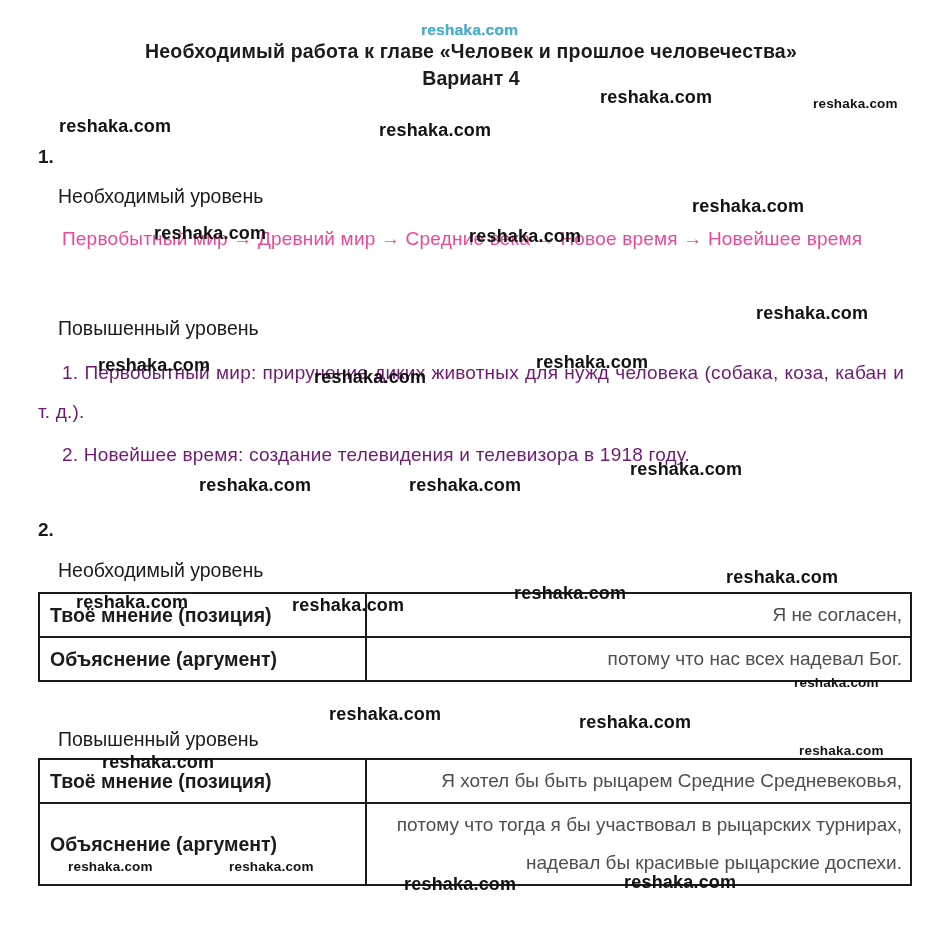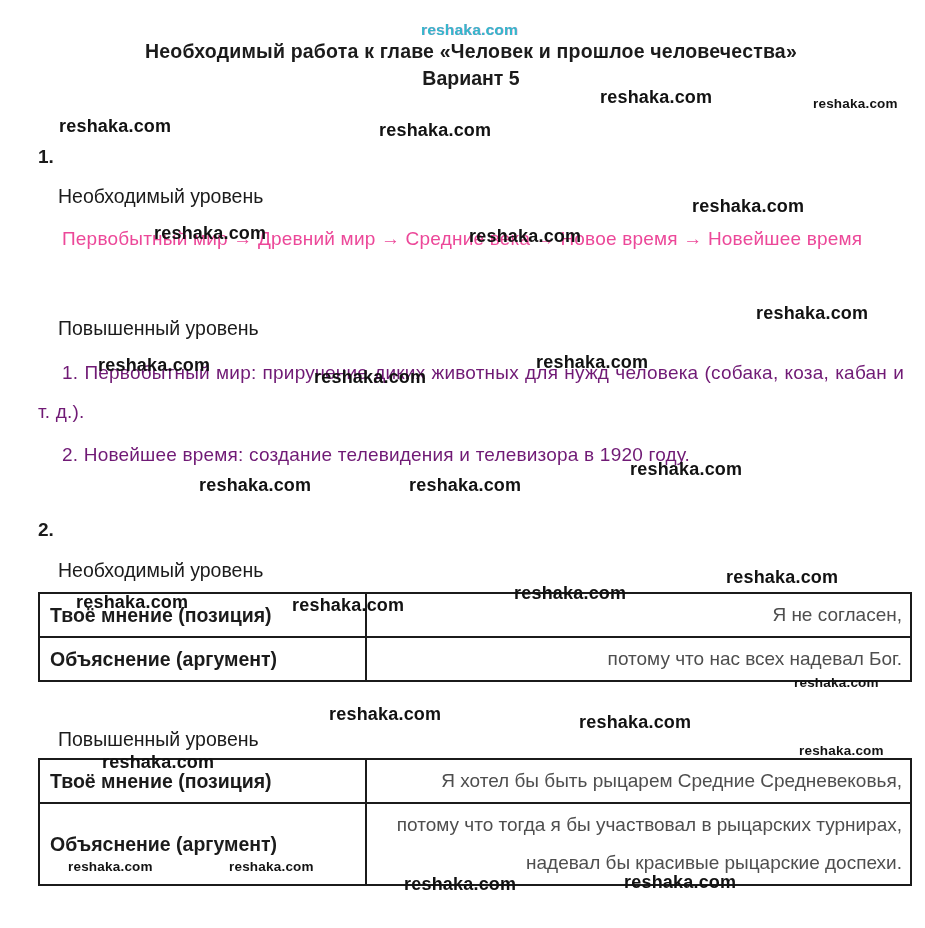--- a/index.html
+++ b/index.html
@@ -84,33 +84,33 @@
   <span class="wm" style="left:86px;top:736px">reshaka.com</span>
   <span class="wm sm" style="left:52px;top:843px">reshaka.com</span>
   <span class="wm sm" style="left:213px;top:843px">reshaka.com</span>
   <span class="wm" style="left:608px;top:856px">reshaka.com</span>
   <span class="wm" style="left:388px;top:858px">reshaka.com</span>
 
   <div class="content">
 
     <div class="title" style="margin-top:24px">Необходимый работа к главе «Человек и прошлое человечества»</div>
 
-    <div class="variant">Вариант 5</div>
+    <div class="variant">Вариант 4</div>
 
     <div class="sec-num" style="margin-top:55px">1.</div>
 
     <div class="level" style="margin-top:17px">Необходимый уровень</div>
 
     <p class="para" style="margin-top:12px">Первобытный мир → Древний мир → Средние века → Новое время → Новейшее время</p>
 
     <div class="level" style="margin-top:59px">Повышенный уровень</div>
 
     <p class="item" style="margin-top:13px">1. Первобытный мир: приручение диких животных для нужд человека (собака, коза, кабан и т. д.).</p>
 
-    <p class="item" style="margin-top:1px">2. Новейшее время: создание телевидения и телевизора в 1920 году.</p>
+    <p class="item" style="margin-top:1px">2. Новейшее время: создание телевидения и телевизора в 1918 году.</p>
 
     <div class="sec-num" style="margin-top:44px">2.</div>
 
     <div class="level" style="margin-top:18px">Необходимый уровень</div>
 
     <table class="ans" style="margin-top:10px">
       <tbody>
           <tr class="r42">
         <td class="lbl">Твоё мнение (позиция)</td>
         <td class="val">Я не согласен,</td>

